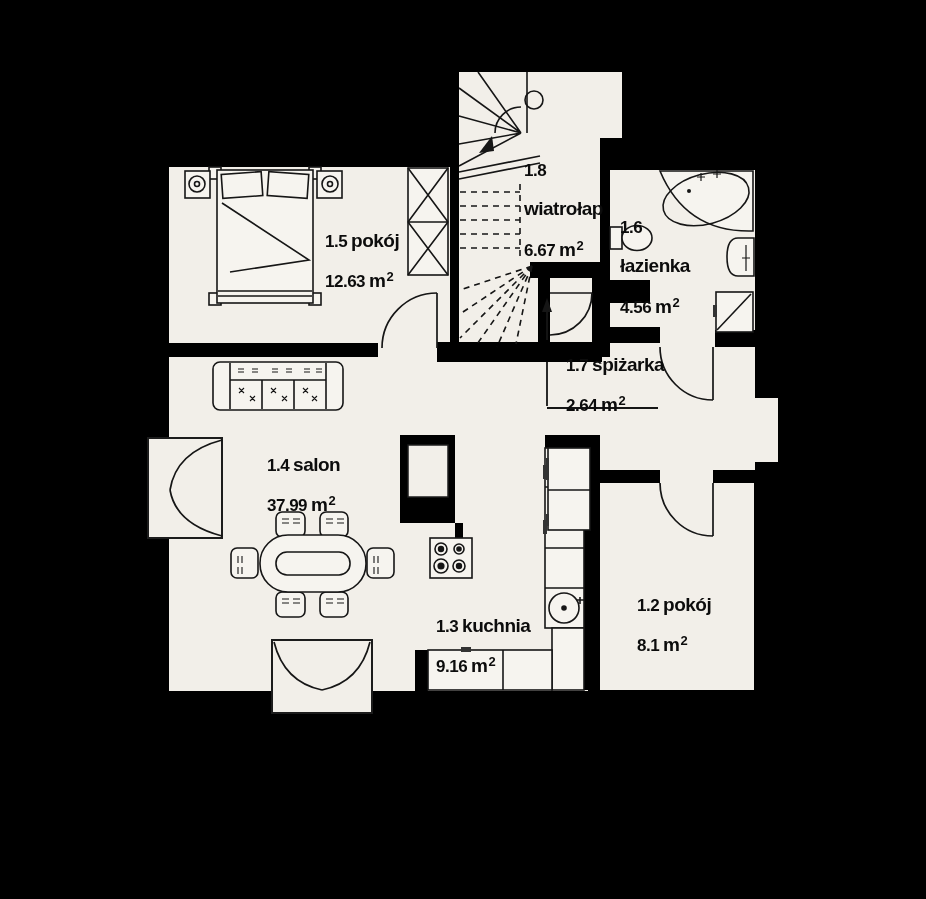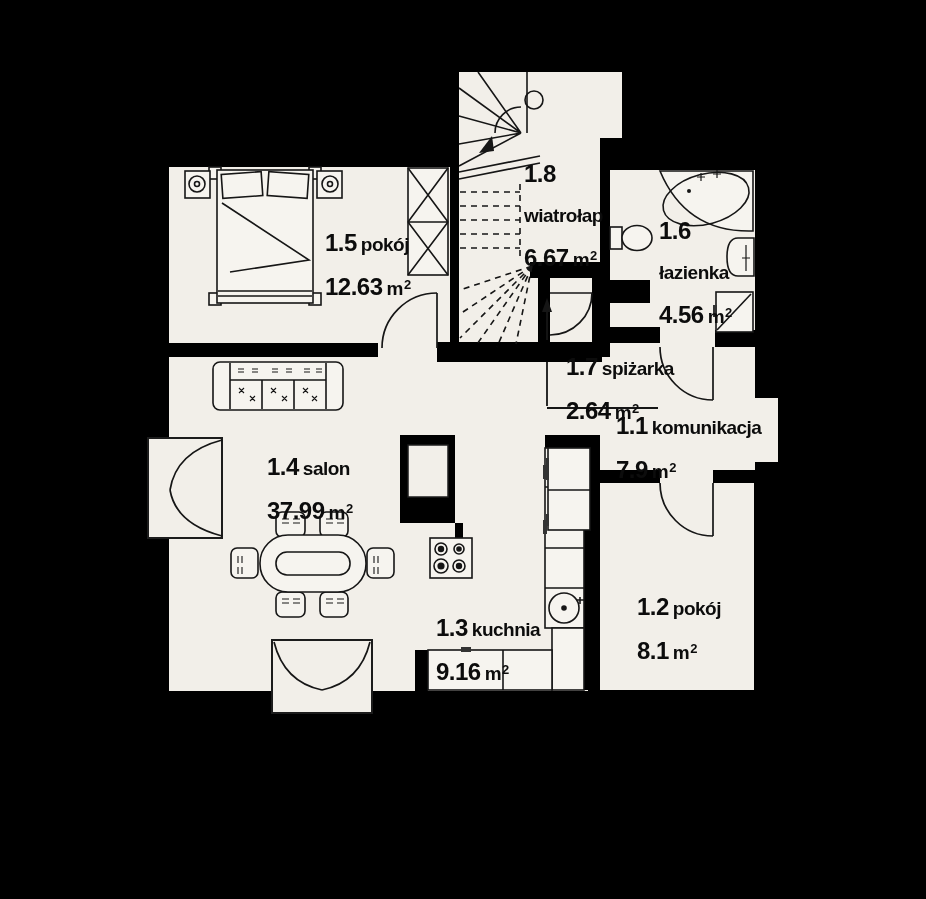--- a/index.html
+++ b/index.html
@@ -1,21 +1,21 @@
 <!DOCTYPE html>
 <html><head>
 <meta charset="utf-8">
 <style>
   html,body{margin:0;padding:0;background:#000;}
   #stage{position:relative;width:926px;height:899px;background:#000;overflow:hidden;
          font-family:"Liberation Sans",sans-serif;}
   #plan-svg{position:absolute;left:0;top:0;}
   .rlabel{position:absolute;color:#0c0c0c;font-weight:bold;line-height:1.02;
           letter-spacing:-0.5px;white-space:nowrap;}
-  .rlabel .num{font-size:24px;}
+  .rlabel .num{font-size:17px;}
   .rlabel .nm{font-size:19px;}
   .rlabel sup{font-size:13px;vertical-align:6px;margin-left:1px;}
   .l2{margin-top:20px;}
 </style>
 </head>
 <body>
 
 <div id="stage">
 <svg id="plan-svg" width="926" height="899" viewBox="0 0 926 899">
   <rect x="0" y="0" width="926" height="899" fill="#000"></rect>
@@ -202,24 +202,20 @@
     </g>
   </g>
 
   <g stroke="#161616" stroke-width="1.8">
     <path d="M547,305 V340 M547,362 V406" fill="none"></path>
     <polygon points="542,312 547,298 552,312" fill="#161616" stroke="none"></polygon>
     <line x1="547" y1="408" x2="658" y2="408"></line>
   </g>
 </svg>
 
-  <div class="rlabel" style="left:616px;top:414px">
-    <div class="l1"><span class="num">1.1</span> <span class="nm">komunikacja</span></div>
-    <div class="l2"><span class="num">7.9</span> <span class="nm"><span>m</span><sup>2</sup></span></div>
-  </div>
 
   <div class="rlabel" style="left:637px;top:595px">
     <div class="l1"><span class="num">1.2</span> <span class="nm">pokój</span></div>
     <div class="l2"><span class="num">8.1</span> <span class="nm"><span>m</span><sup>2</sup></span></div>
   </div>
 
   <div class="rlabel" style="left:436px;top:616px">
     <div class="l1"><span class="num">1.3</span> <span class="nm">kuchnia</span></div>
     <div class="l2"><span class="num">9.16</span> <span class="nm"><span>m</span><sup>2</sup></span></div>
   </div>
@@ -227,21 +223,21 @@
   <div class="rlabel" style="left:267px;top:455px">
     <div class="l1"><span class="num">1.4</span> <span class="nm">salon</span></div>
     <div class="l2"><span class="num">37.99</span> <span class="nm"><span>m</span><sup>2</sup></span></div>
   </div>
 
   <div class="rlabel" style="left:325px;top:231px">
     <div class="l1"><span class="num">1.5</span> <span class="nm">pokój</span></div>
     <div class="l2"><span class="num">12.63</span> <span class="nm"><span>m</span><sup>2</sup></span></div>
   </div>
 
-  <div class="rlabel" style="left:659px;top:219px">
+  <div class="rlabel" style="left:620px;top:219px">
     <div class="l1"><span class="num">1.6</span></div>
     <div class="l2"><span class="nm">łazienka</span></div>
     <div class="l2"><span class="num">4.56</span> <span class="nm"><span>m</span><sup>2</sup></span></div>
   </div>
 
   <div class="rlabel" style="left:566px;top:355px">
     <div class="l1"><span class="num">1.7</span> <span class="nm">spiżarka</span></div>
     <div class="l2"><span class="num">2.64</span> <span class="nm"><span>m</span><sup>2</sup></span></div>
   </div>
 

